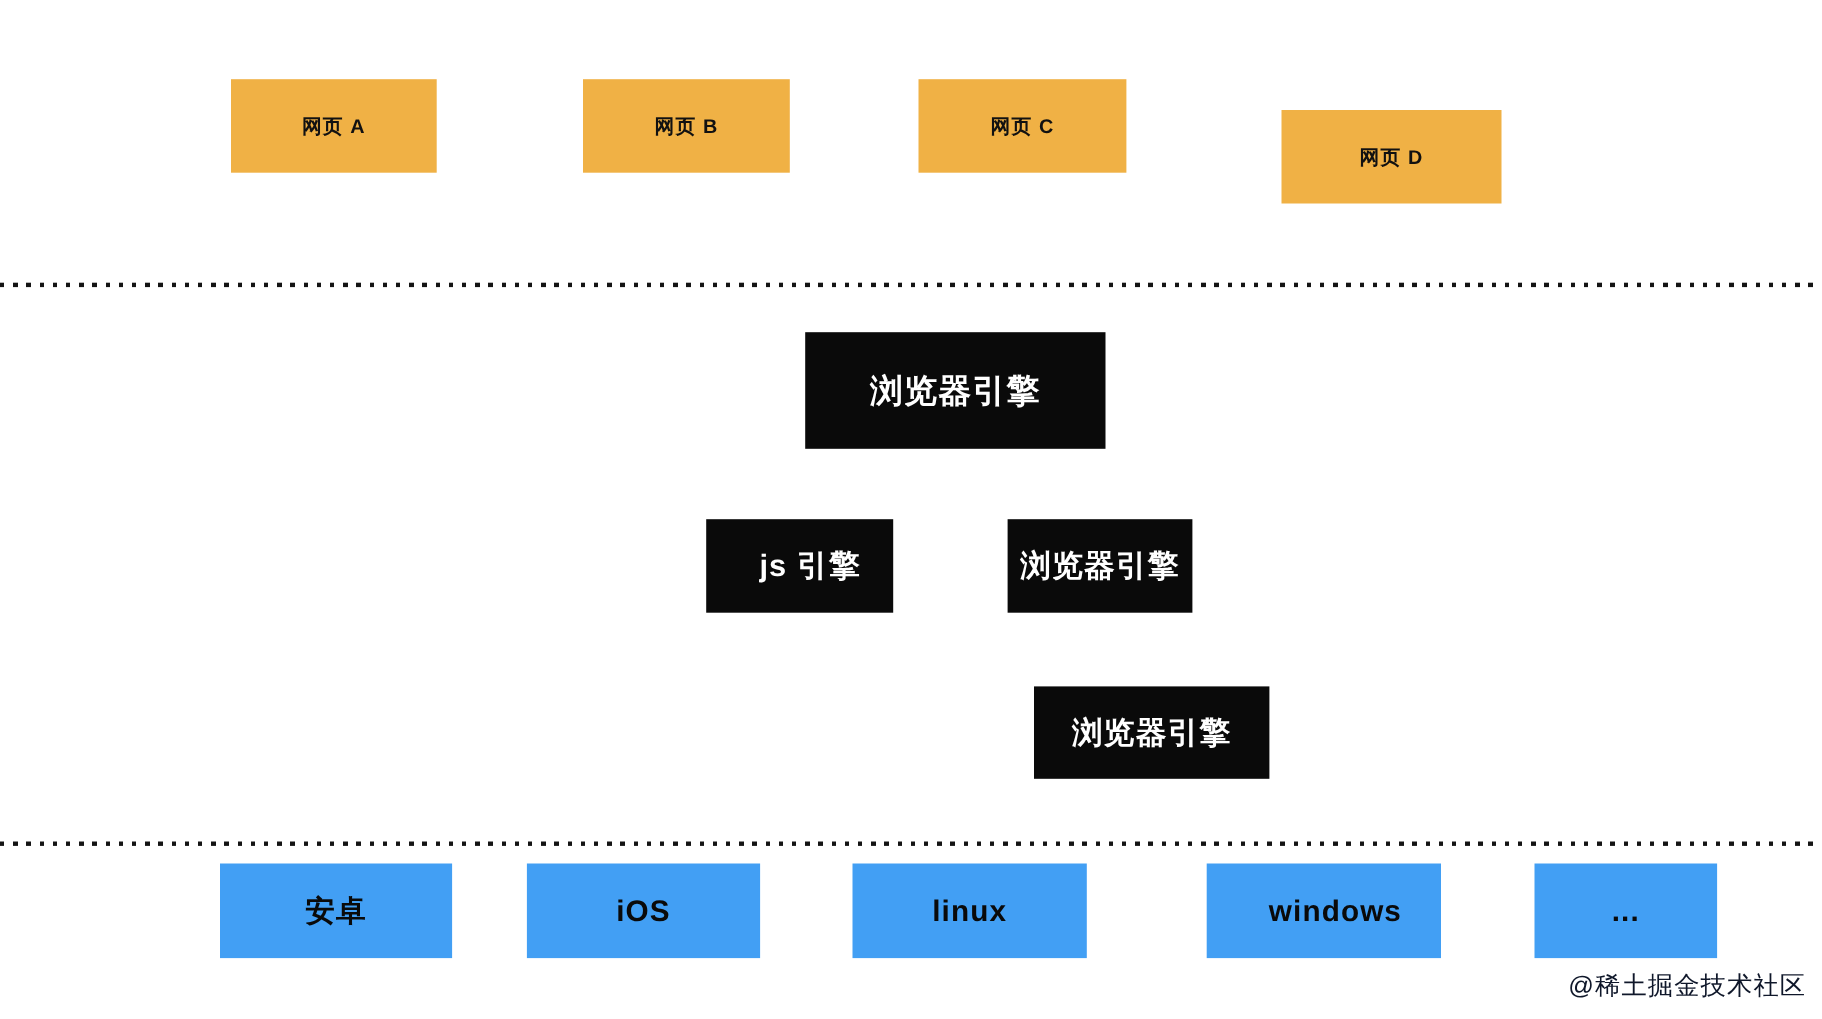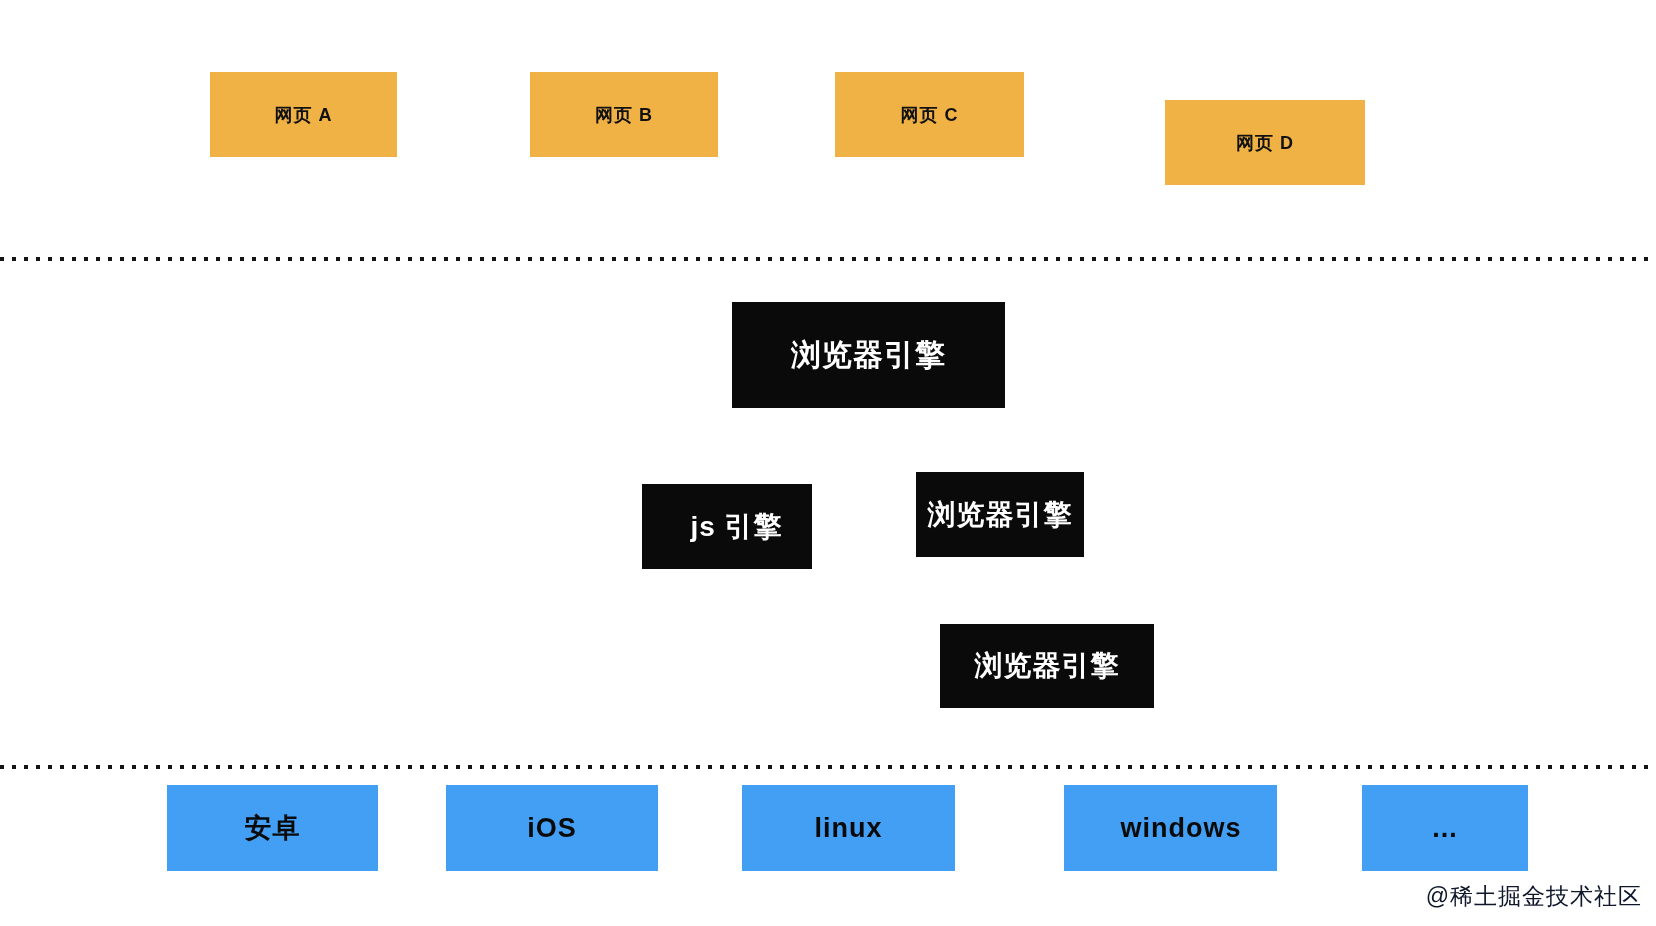--- a/index.html
+++ b/index.html
@@ -31,20 +31,21 @@
     font-size: 18px;
   }
   .engine-box {
     background: #0A0A0A;
     color: #FFFFFF;
   }
   .platform-box {
     background: #429FF4;
     color: #0A0A0A;
     font-size: 27px;
+    margin-left: 33px;
   }
   .divider {
     position: absolute;
     left: 0;
     width: 1656px;
     height: 4px;
     background: repeating-linear-gradient(to right, #141414 0px, #141414 4px, transparent 4px, transparent 12px);
   }
   .watermark {
     position: absolute;
@@ -63,21 +64,21 @@
 
   <div class="box webpage-box" style="left:210px; top:72px; width:187px; height:85px;">网页 A</div>
   <div class="box webpage-box" style="left:835px; top:72px; width:189px; height:85px;">网页 C</div>
   <div class="box webpage-box" style="left:530px; top:72px; width:188px; height:85px;">网页 B</div>
   <div class="box webpage-box" style="left:1165px; top:88px; width:200px; height:85px;margin-top:12px;">网页 D</div>
 
   <div class="divider" style="top:257px;"></div>
 
   <div class="box engine-box" style="left:732px; top:302px; width:273px; height:106px; font-size:30px;">浏览器引擎</div>
 
-  <div class="box engine-box" style="left:642px; top:484px; width:170px; height:85px; font-size:28px;padding-left:19px;">js 引擎</div>
+  <div class="box engine-box" style="left:642px; top:472px; width:170px; height:85px; font-size:28px;padding-left:19px;">js 引擎</div>
   <div class="box engine-box" style="left:916px; top:472px; width:168px; height:85px; font-size:28px;">浏览器引擎</div>
 
   <div class="box engine-box" style="left:940px; top:624px; width:214px; height:84px; font-size:28px;">浏览器引擎</div>
 
   <div class="divider" style="top:765px;"></div>
 
   <div class="box platform-box" style="left:167px; top:785px; width:211px; height:86px;">安卓</div>
   <div class="box platform-box" style="left:446px; top:785px; width:212px; height:86px;">iOS</div>
   <div class="box platform-box" style="left:742px; top:785px; width:213px; height:86px;">linux</div>
   <div class="box platform-box" style="left:1064px; top:785px; width:213px; height:86px;padding-left:21px;">windows</div>

